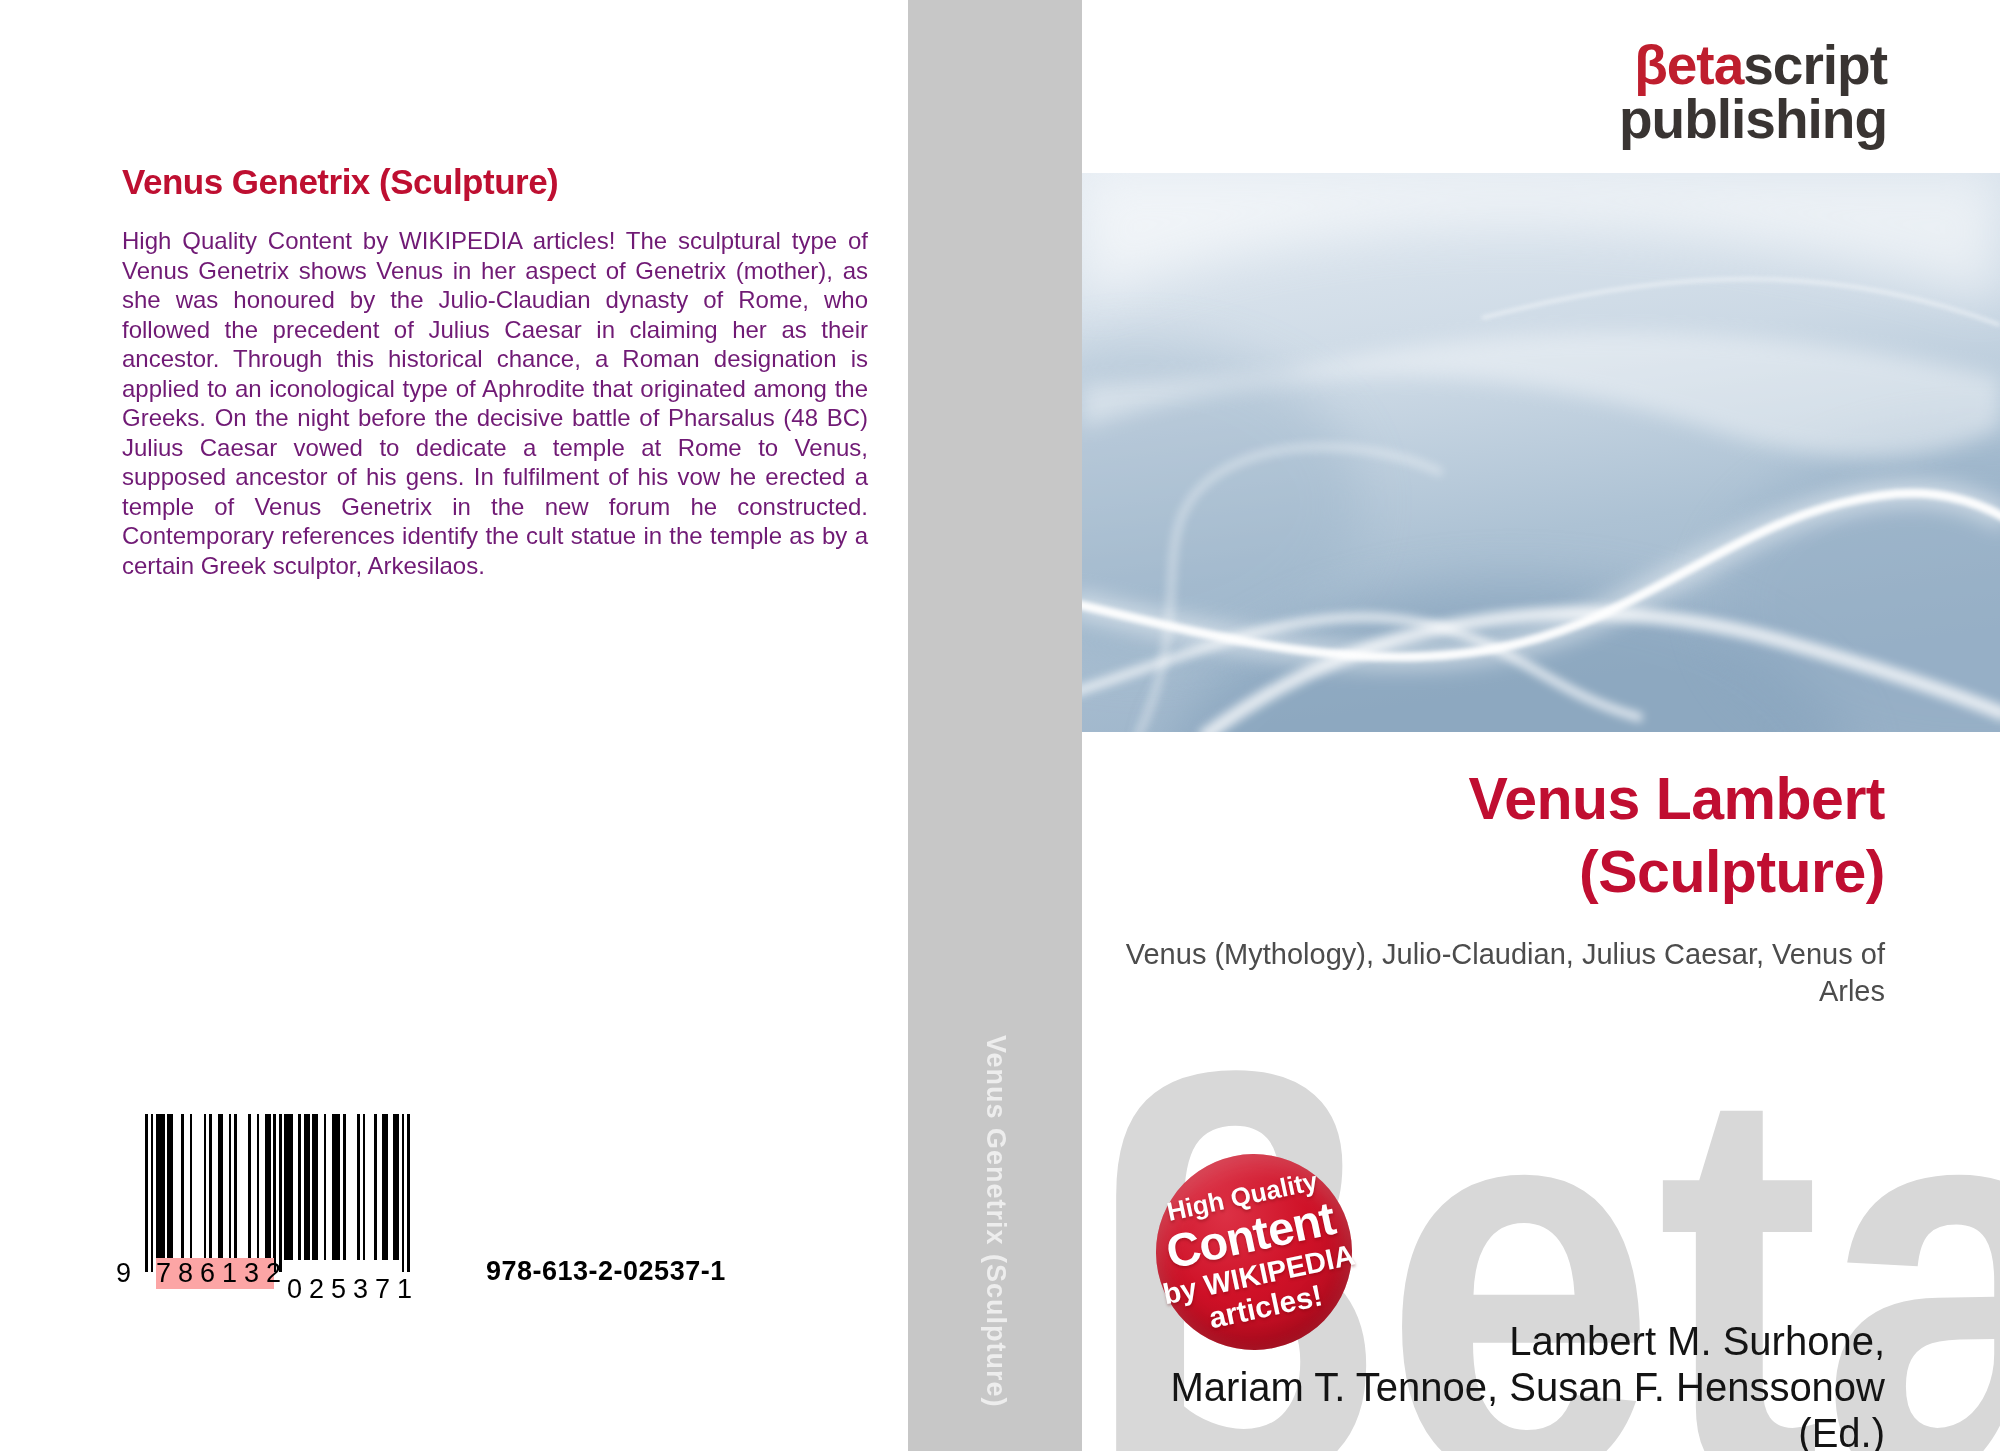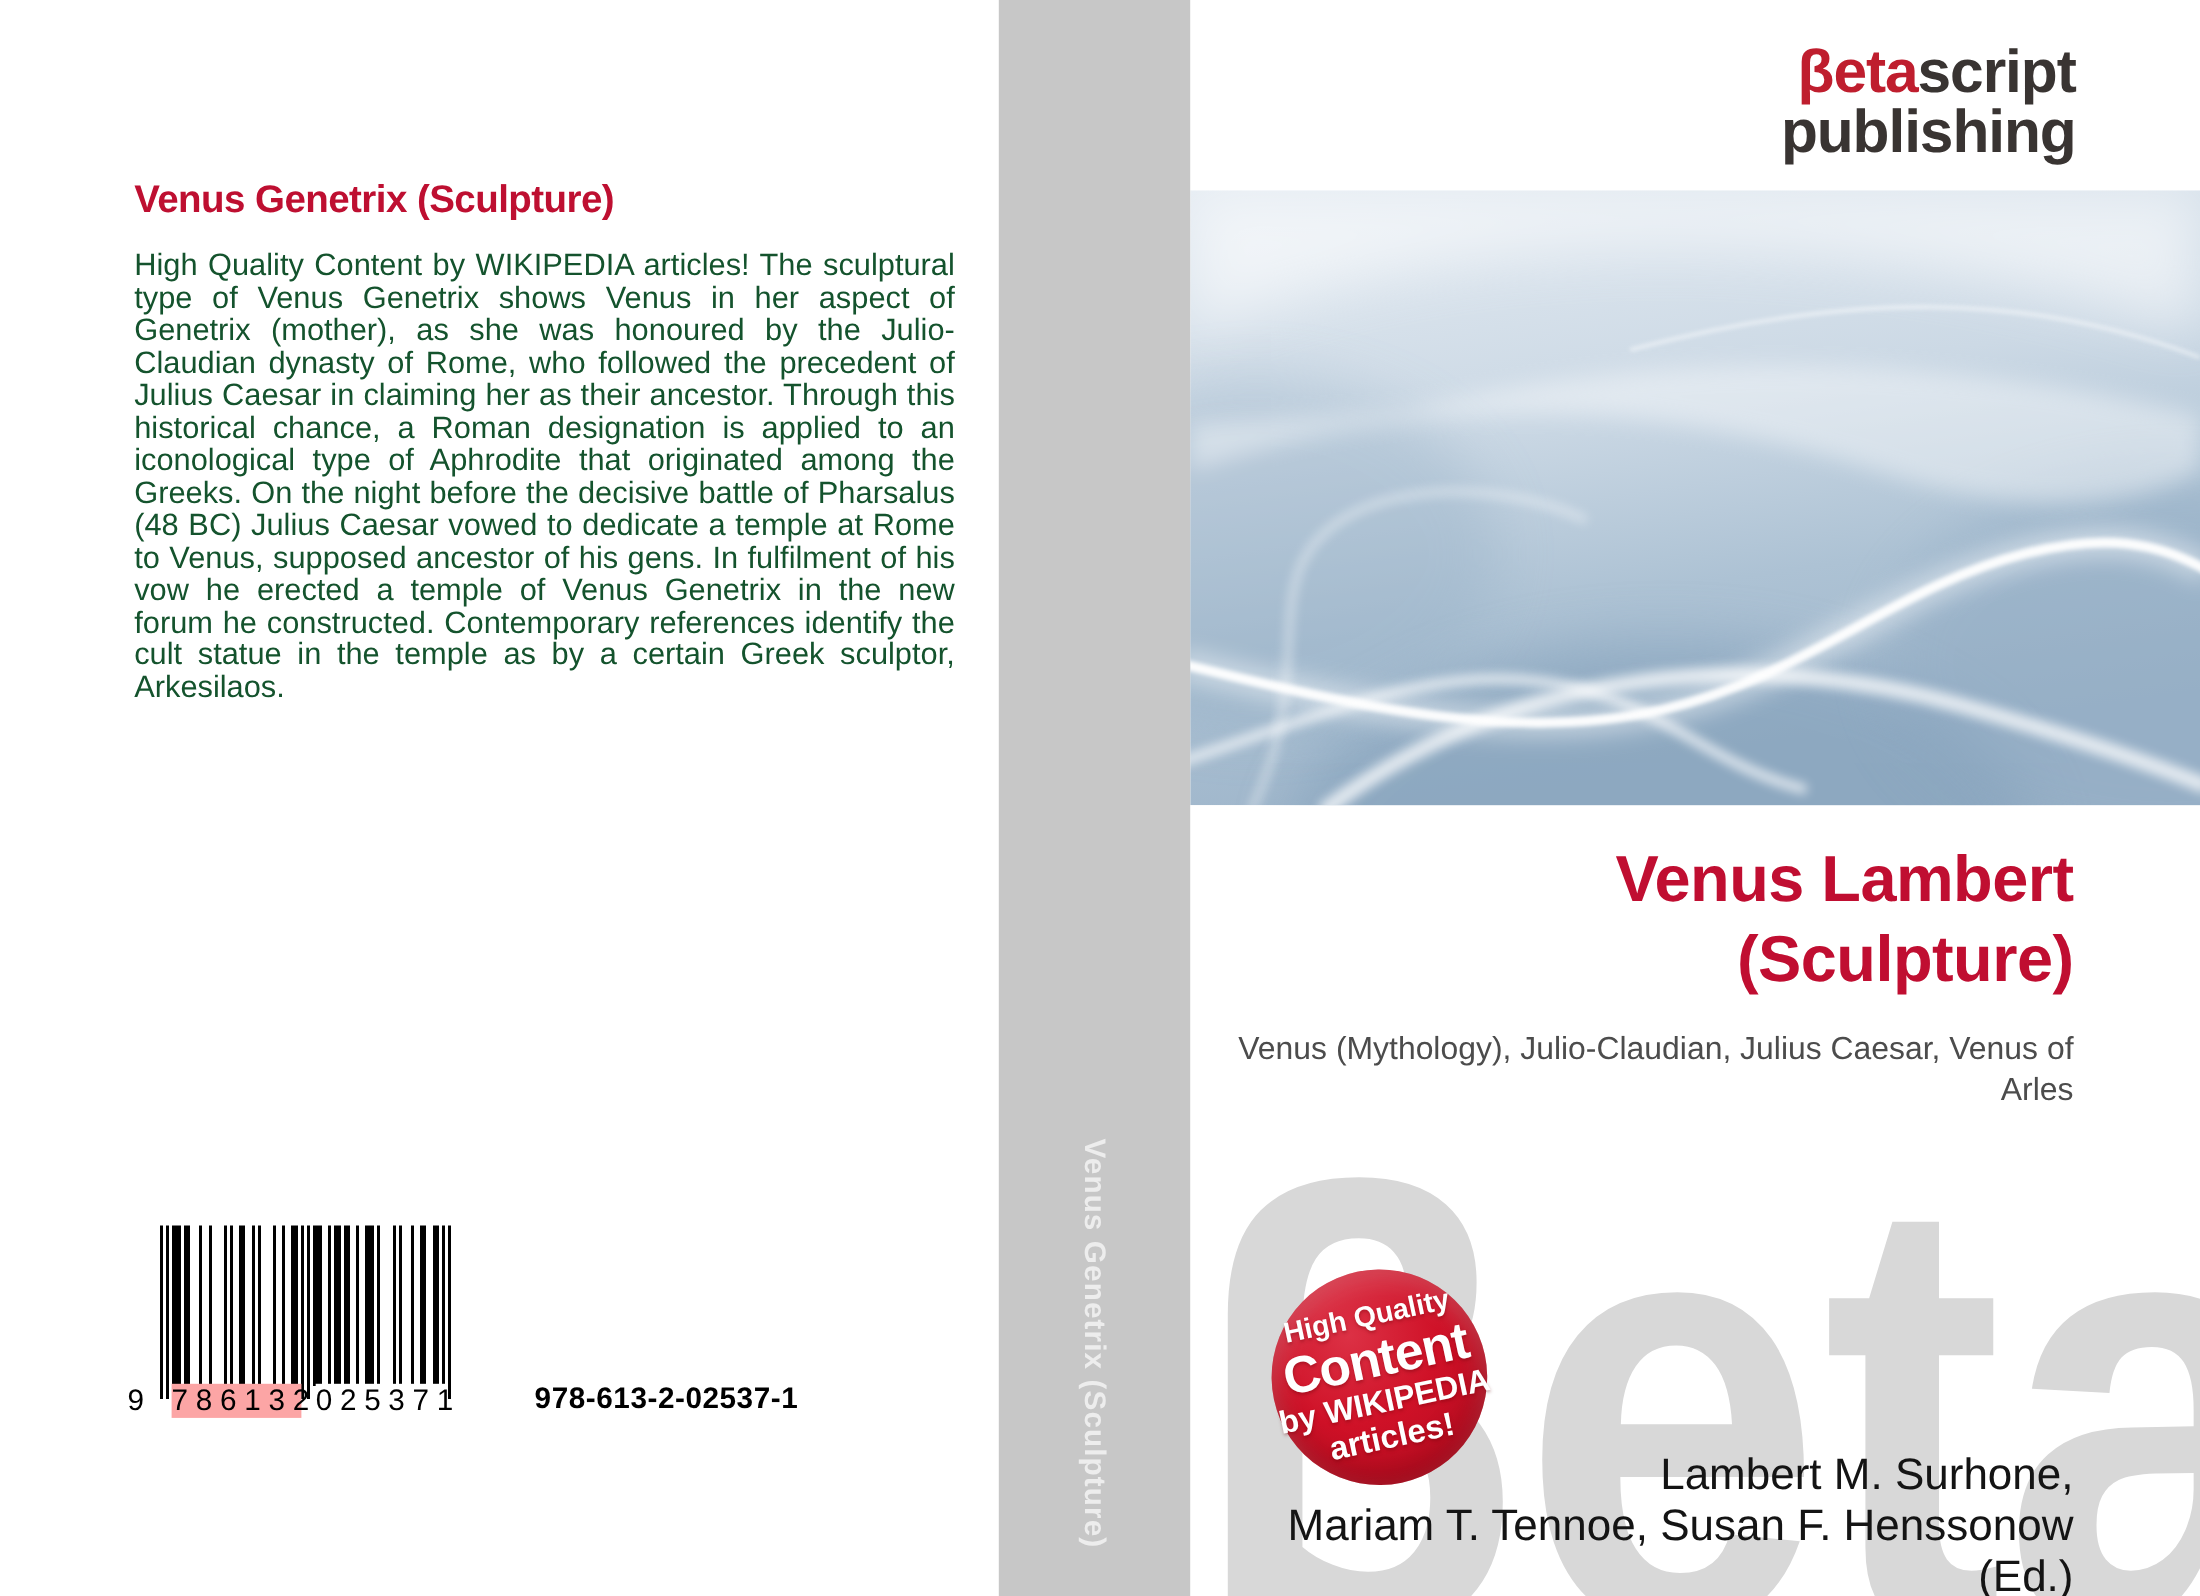--- a/index.html
+++ b/index.html
@@ -11,30 +11,30 @@
   }
 
   
   .back-cover { position:absolute; left:0; top:0; width:908px; height:1451px; background:#fff; }
   .back-title {
     position:absolute; left:122px; top:162px;
     font-size:35px; font-weight:700; color:#be0f31; letter-spacing:-0.5px;
   }
   .back-blurb {
     position:absolute; left:122px; top:226px; width:746px;
-    font-size:28px; line-height:29.5px; color:#14532d;
+    font-size:24px; line-height:29.5px; color:#701a75;
     text-align:justify;
   }
   .barcode-bars { position:absolute; left:145px; top:1114px; }
   .bc-digit {
     position:absolute; top:1258px; font-size:27px; color:#000; font-weight:400;
   }
   .bc-lead { left:116px; }
   .bc-g1 { left:156px; width:118px; text-align:center; letter-spacing:7px; background:#fca5a5; }
-  .bc-g2 { left:287px; width:120px; text-align:right; letter-spacing:7px; background:#fff; }
+  .bc-g2 { left:287px; width:120px; text-align:right; letter-spacing:7px; background:#fff;margin-top:16px; }
   .isbn {
     position:absolute; left:442px; top:1256px;
     font-size:27px; font-weight:700; color:#000; letter-spacing:0.5px;margin-left:44px;
   }
 
   
   .spine {
     position:absolute; left:908px; top:0; width:174px; height:1451px;
     background:#c7c7c7; z-index:3;
   }

